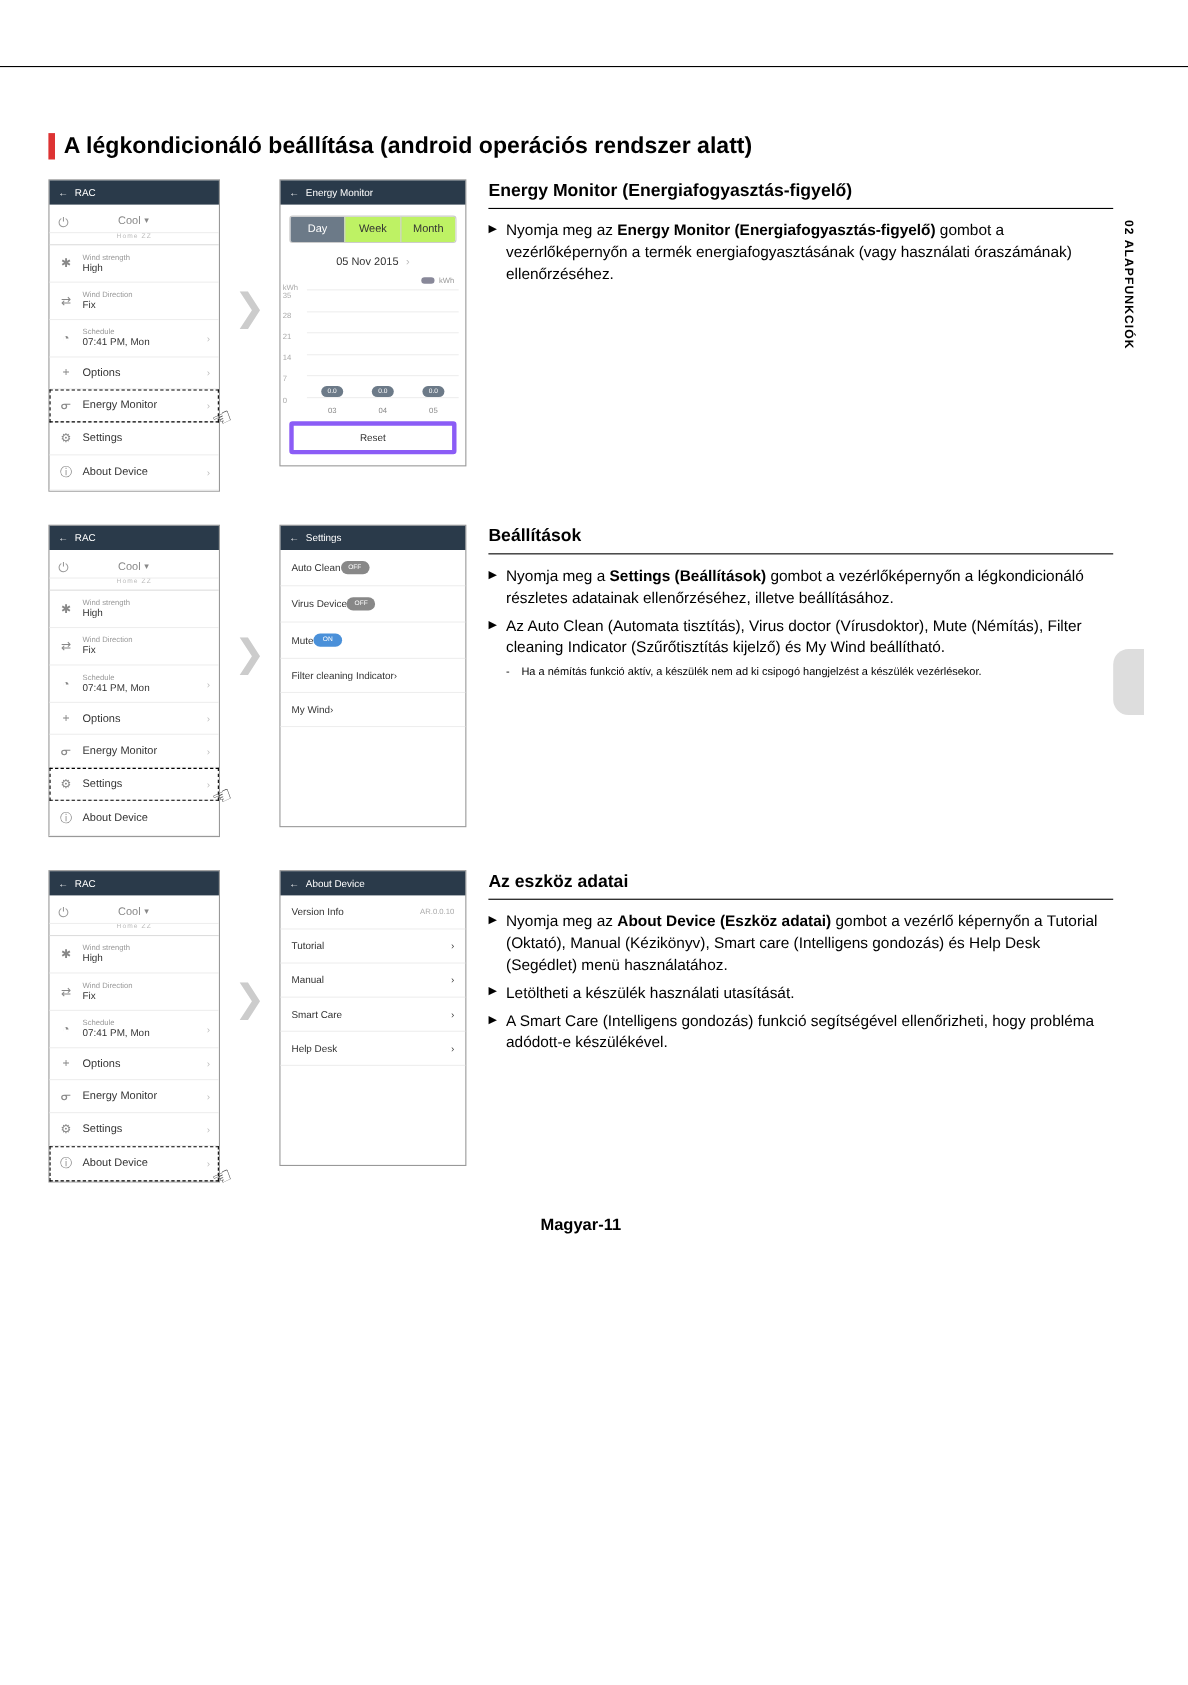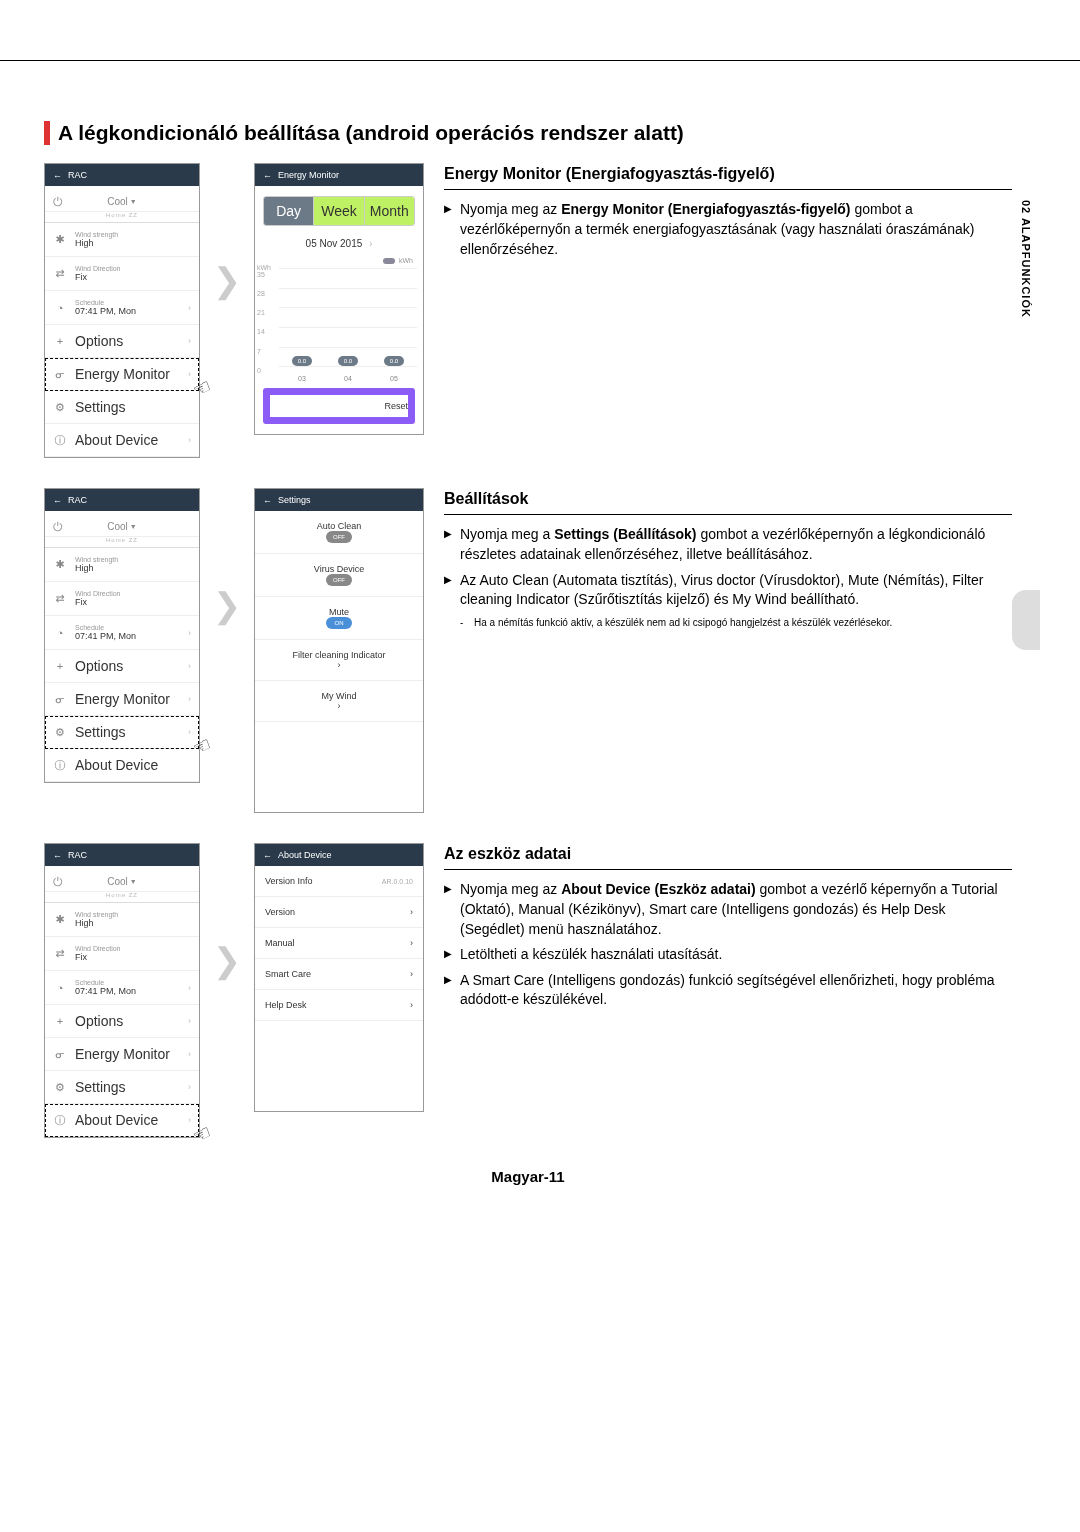--- a/index.html
+++ b/index.html
@@ -82,21 +82,21 @@
     padding: 8px 8px;
     border-bottom: 1px solid #eee;
     gap: 8px;
     position: relative;
   }
   .menu-row.dashed { outline: 1.5px dashed #000; outline-offset: -1px; }
   .menu-row .icon { width: 14px; font-size: 11px; color: #888; text-align: center; }
   .menu-row .txt { flex: 1; }
   .menu-row .lbl { font-size: 7px; color: #999; }
   .menu-row .val { font-size: 9px; color: #333; }
-  .menu-row .single { font-size: 14px; color: #333; }
+  .menu-row .single { font-size: 10px; color: #333; }
   .menu-row .chev { font-size: 9px; color: #bbb; }
   .hand {
     position: absolute;
     right: -12px;
     bottom: -10px;
     font-size: 20px;
     z-index: 5;
     transform: rotate(-25deg);
   }
   .arrow-col {
@@ -112,38 +112,38 @@
     line-height: 1;
   }
   .detail-phone {
     width: 170px;
     border: 1px solid #999;
     background: #fff;
     font-size: 9px;
     color: #333;
   }
   .detail-phone .phone-header { padding: 6px 8px; }
-  .tabs { display: flex; border: 1px solid #ccc; border-radius: 3px; overflow: hidden; margin: 10px 8px 8px 8px; font-size: 14px; }
+  .tabs { display: flex; border: 1px solid #ccc; border-radius: 3px; overflow: hidden; margin: 10px 8px 8px 8px; font-size: 10px; }
   .tab { flex: 1; text-align: center; padding: 6px 0; background: #bef264; }
   .tab.active { background: #6c7a88; color: #fff; }
   .tab + .tab { border-left: 1px solid #ccc; }
   .date-row { text-align: center; font-size: 10px; padding: 4px 0 8px 0; }
   .date-row .ch { color: #bbb; margin-left: 4px; }
   .chart-area { padding: 0 10px 6px 10px; position: relative; height: 120px; }
   .kwh-lgd { text-align: right; font-size: 7px; color: #999; padding: 0 10px; }
   .kwh-lgd .dot { display: inline-block; width: 12px; height: 6px; background: #889; border-radius: 3px; margin-right: 4px; vertical-align: middle; }
   .chart-grid { position: absolute; left: 24px; right: 6px; top: 4px; bottom: 18px; }
   .gridline { position: absolute; left: 0; right: 0; border-top: 1px solid #eee; }
   .ylabel { position: absolute; left: 2px; font-size: 7px; color: #aaa; transform: translateY(-50%); }
   .ylab-unit { position: absolute; left: 2px; top: 0; font-size: 7px; color: #aaa; }
   .xlabels { position: absolute; left: 24px; right: 6px; bottom: 2px; display: flex; justify-content: space-around; font-size: 7px; color: #888; }
   .bars { position: absolute; left: 24px; right: 6px; bottom: 18px; display: flex; justify-content: space-around; align-items: flex-end; height: 12px; }
   .bar-pill { background: #6c7a88; color: #fff; font-size: 6px; padding: 2px 6px; border-radius: 7px; }
-  .reset-btn { border: 7px solid #8b5cf6; border-radius: 3px; text-align: right; padding: 6px 0; margin: 4px 8px 10px 8px; font-size: 9px; }
-  .settings-row { display: flex; align-items: center; padding: 10px 10px; border-bottom: 1px solid #eee; font-size: 9px; flex-direction: column; }
+  .reset-btn { border: 4px solid #8b5cf6; border-radius: 3px; text-align: center; padding: 6px 0; margin: 4px 8px 10px 8px; font-size: 9px; }
+  .settings-row { display: flex; align-items: center; padding: 10px 10px; border-bottom: 1px solid #eee; font-size: 9px; }
   .toggle { display: inline-block; width: 26px; height: 12px; border-radius: 7px; background: #888; color: #fff; font-size: 6px; text-align: center; line-height: 12px; padding: 0 2px; }
   .toggle.on { background: #4a90d9; }
   .about-row { display: flex; align-items: center; justify-content: space-between; padding: 10px 10px; border-bottom: 1px solid #eee; font-size: 9px; }
   .about-row .ver { font-size: 7px; color: #aaa; }
   .text-col { flex: 1; padding-left: 10px; font-size: 14px; line-height: 1.4; }
   .text-col h3 { font-size: 16px; font-weight: bold; margin-bottom: 4px; }
   .hr { border-bottom: 1px solid #000; margin-bottom: 10px; }
   .bullets { list-style: none; }
   .bullets > li { position: relative; padding-left: 16px; margin-bottom: 6px; }
   .bullets > li::before { content: "▶"; position: absolute; left: 0; top: 2px; font-size: 10px; }
@@ -446,21 +446,21 @@
     <div class="detail-phone">
       <div class="phone-header">
           <span>←</span>
           <span>About Device</span>
         </div>
       <div class="about-row">
           <span>Version Info</span>
           <span class="ver">AR.0.0.10</span>
         </div>
       <div class="about-row">
-          <span>Version</span>
+          <span>Tutorial</span>
           <span class="chev">›</span>
         </div>
       <div class="about-row">
           <span>Manual</span>
           <span class="chev">›</span>
         </div>
       <div class="about-row">
           <span>Smart Care</span>
           <span class="chev">›</span>
         </div>

